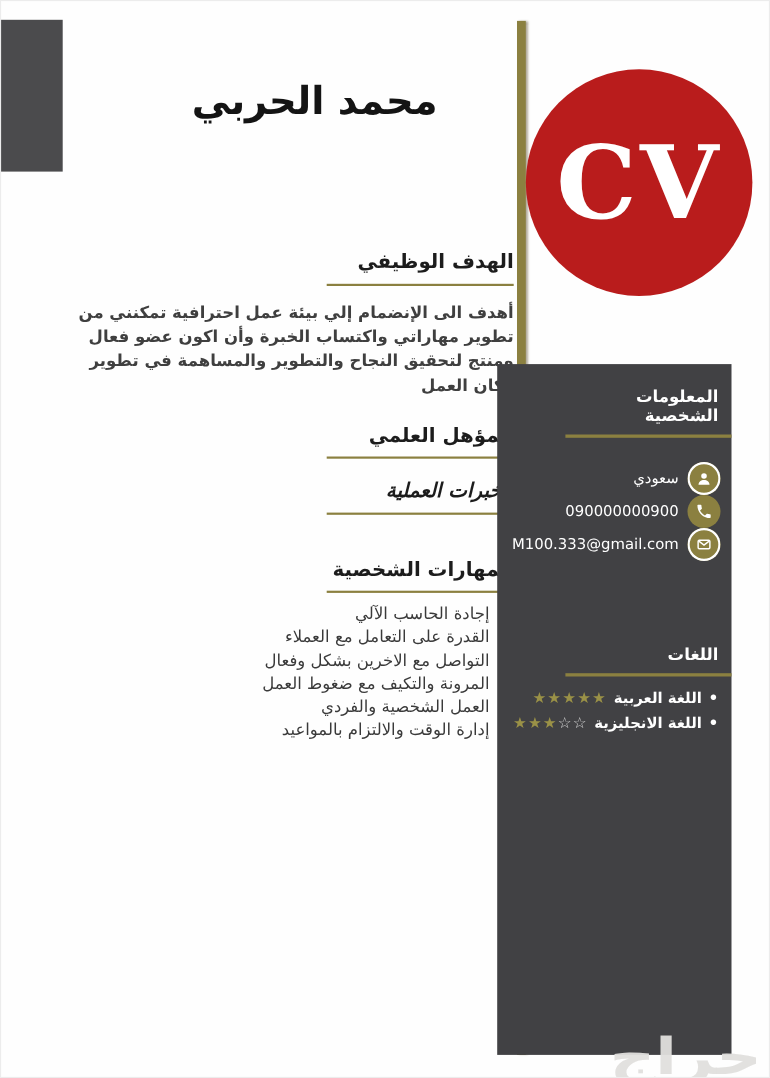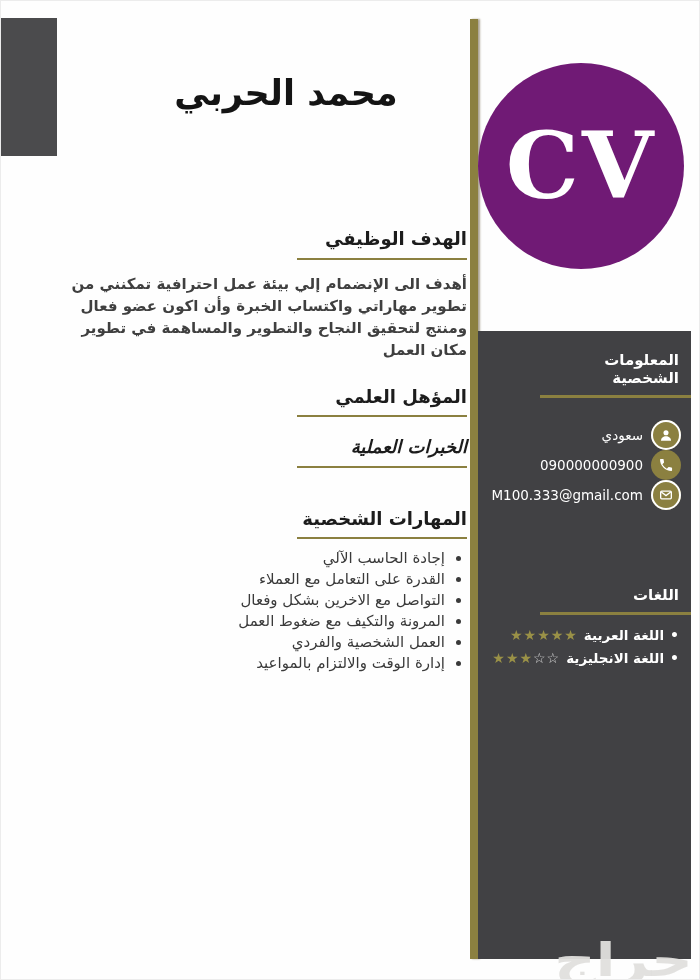--- a/index.html
+++ b/index.html
@@ -7,36 +7,36 @@
   .page{position:relative;width:700px;height:980px;background:#fefefe;overflow:hidden;border:1px solid #ececec;box-sizing:border-box;}
 
   
   .top-left-block{position:absolute;left:0;top:17px;width:56px;height:138px;background:#4b4b4d;}
   .accent-bar{position:absolute;left:469px;top:18px;width:8px;height:940px;background:#8b8040;box-shadow:2px 0 2px rgba(70,55,20,.45);}
 
   
   .name{position:absolute;left:105px;top:72px;width:360px;text-align:center;font-size:35px;font-weight:bold;color:#141414;direction:rtl;}
 
   
-  .cv-circle{position:absolute;left:477px;top:62px;width:206px;height:206px;border-radius:50%;background:#701a75;display:flex;align-items:center;justify-content:center;}
+  .cv-circle{position:absolute;left:477px;top:62px;width:206px;height:206px;border-radius:50%;background:#b91c1c;display:flex;align-items:center;justify-content:center;}
   .cv-text{font-family:"DejaVu Serif","Liberation Serif",serif;font-weight:bold;font-size:92px;color:#ffffff;letter-spacing:3px;line-height:1;}
 
   
   .main{position:absolute;left:58px;top:227px;width:408px;direction:rtl;text-align:right;color:#3d3d3d;}
   .sec-title{font-size:18px;font-weight:bold;color:#1c1c1c;padding-bottom:7px;border-bottom:2.5px solid #8b8040;min-width:170px;width:fit-content;line-height:1.25;}
   .objective-text{margin:13px 0 16px;font-size:15px;line-height:22px;color:#3f3f3f;font-weight:bold;}
   .main ul{margin:9px 0 0;padding:0 22px 0 0;list-style:disc;}
   .main li{font-size:15px;line-height:22px;color:#3a3a3a;}
   .sec-education .sec-title{margin-top:25px;}
   .sec-experience .sec-title{margin-top:19px;font-style:italic;}
   .sec-skills .sec-title{margin-top:40px;}
   .sec-skills li{line-height:21px;}
 
   
-  .sidebar{position:absolute;left:477px;top:330px;width:213px;height:628px;background:#414144;direction:rtl;color:#fff;}
+  .sidebar{position:absolute;left:451px;top:330px;width:213px;height:628px;background:#414144;direction:rtl;color:#fff;}
   .side-title{font-size:15px;font-weight:bold;text-align:right;padding:20px 12px 8px 0;border-bottom:3px solid #8b8040;margin-left:62px;line-height:1.2;}
   .side-title.lang{margin-top:56px;}
   .info-list{margin-top:22px;display:flex;flex-direction:column;gap:0;padding-right:10px;}
   .info-row{display:flex;align-items:center;gap:8px;font-size:13.5px;color:#fff;}
   .icon-circle{width:30px;height:30px;border-radius:50%;background:#8b8040;display:flex;align-items:center;justify-content:center;flex:none;}
   .icon-circle.ring{box-shadow:inset 0 0 0 2px #ffffff;}
   .icon-circle svg{width:16px;height:16px;display:block;}
   .info-value{direction:ltr;unicode-bidi:isolate;}
   .lang-list{margin-top:12px;display:flex;flex-direction:column;gap:7px;padding-right:12px;}
   .lang-row{display:flex;align-items:center;gap:6px;font-size:13.5px;font-weight:bold;color:#fff;}

